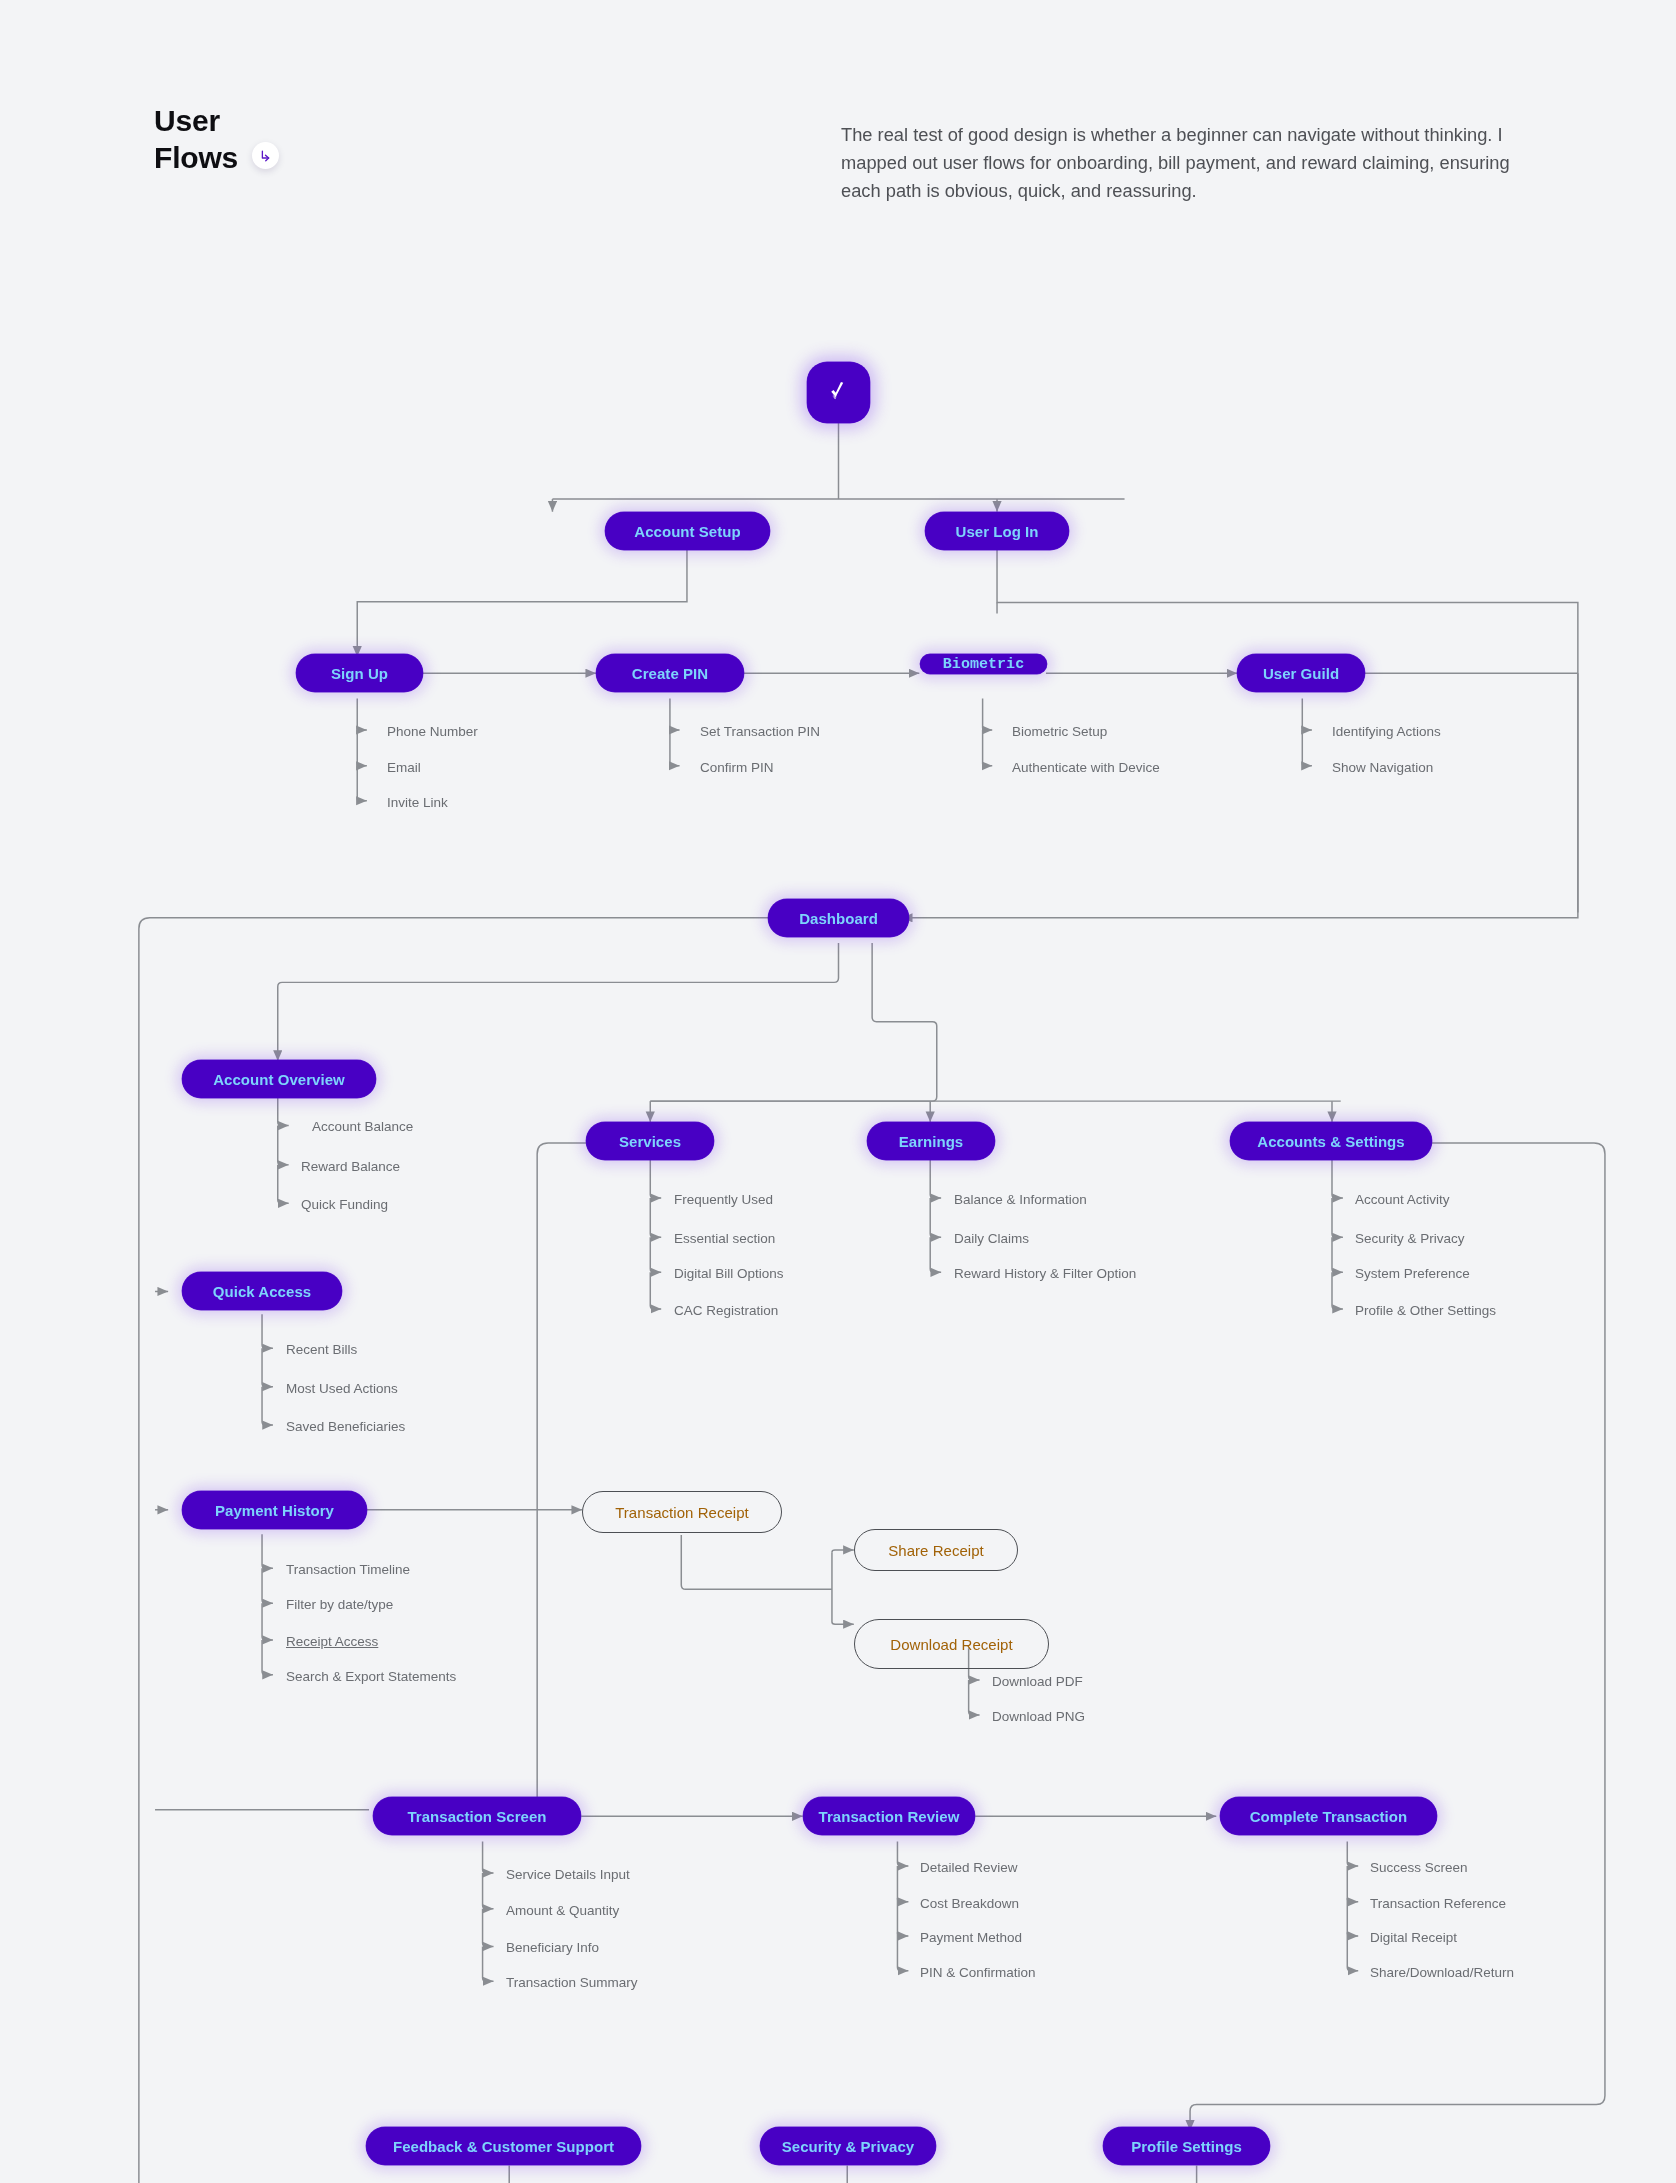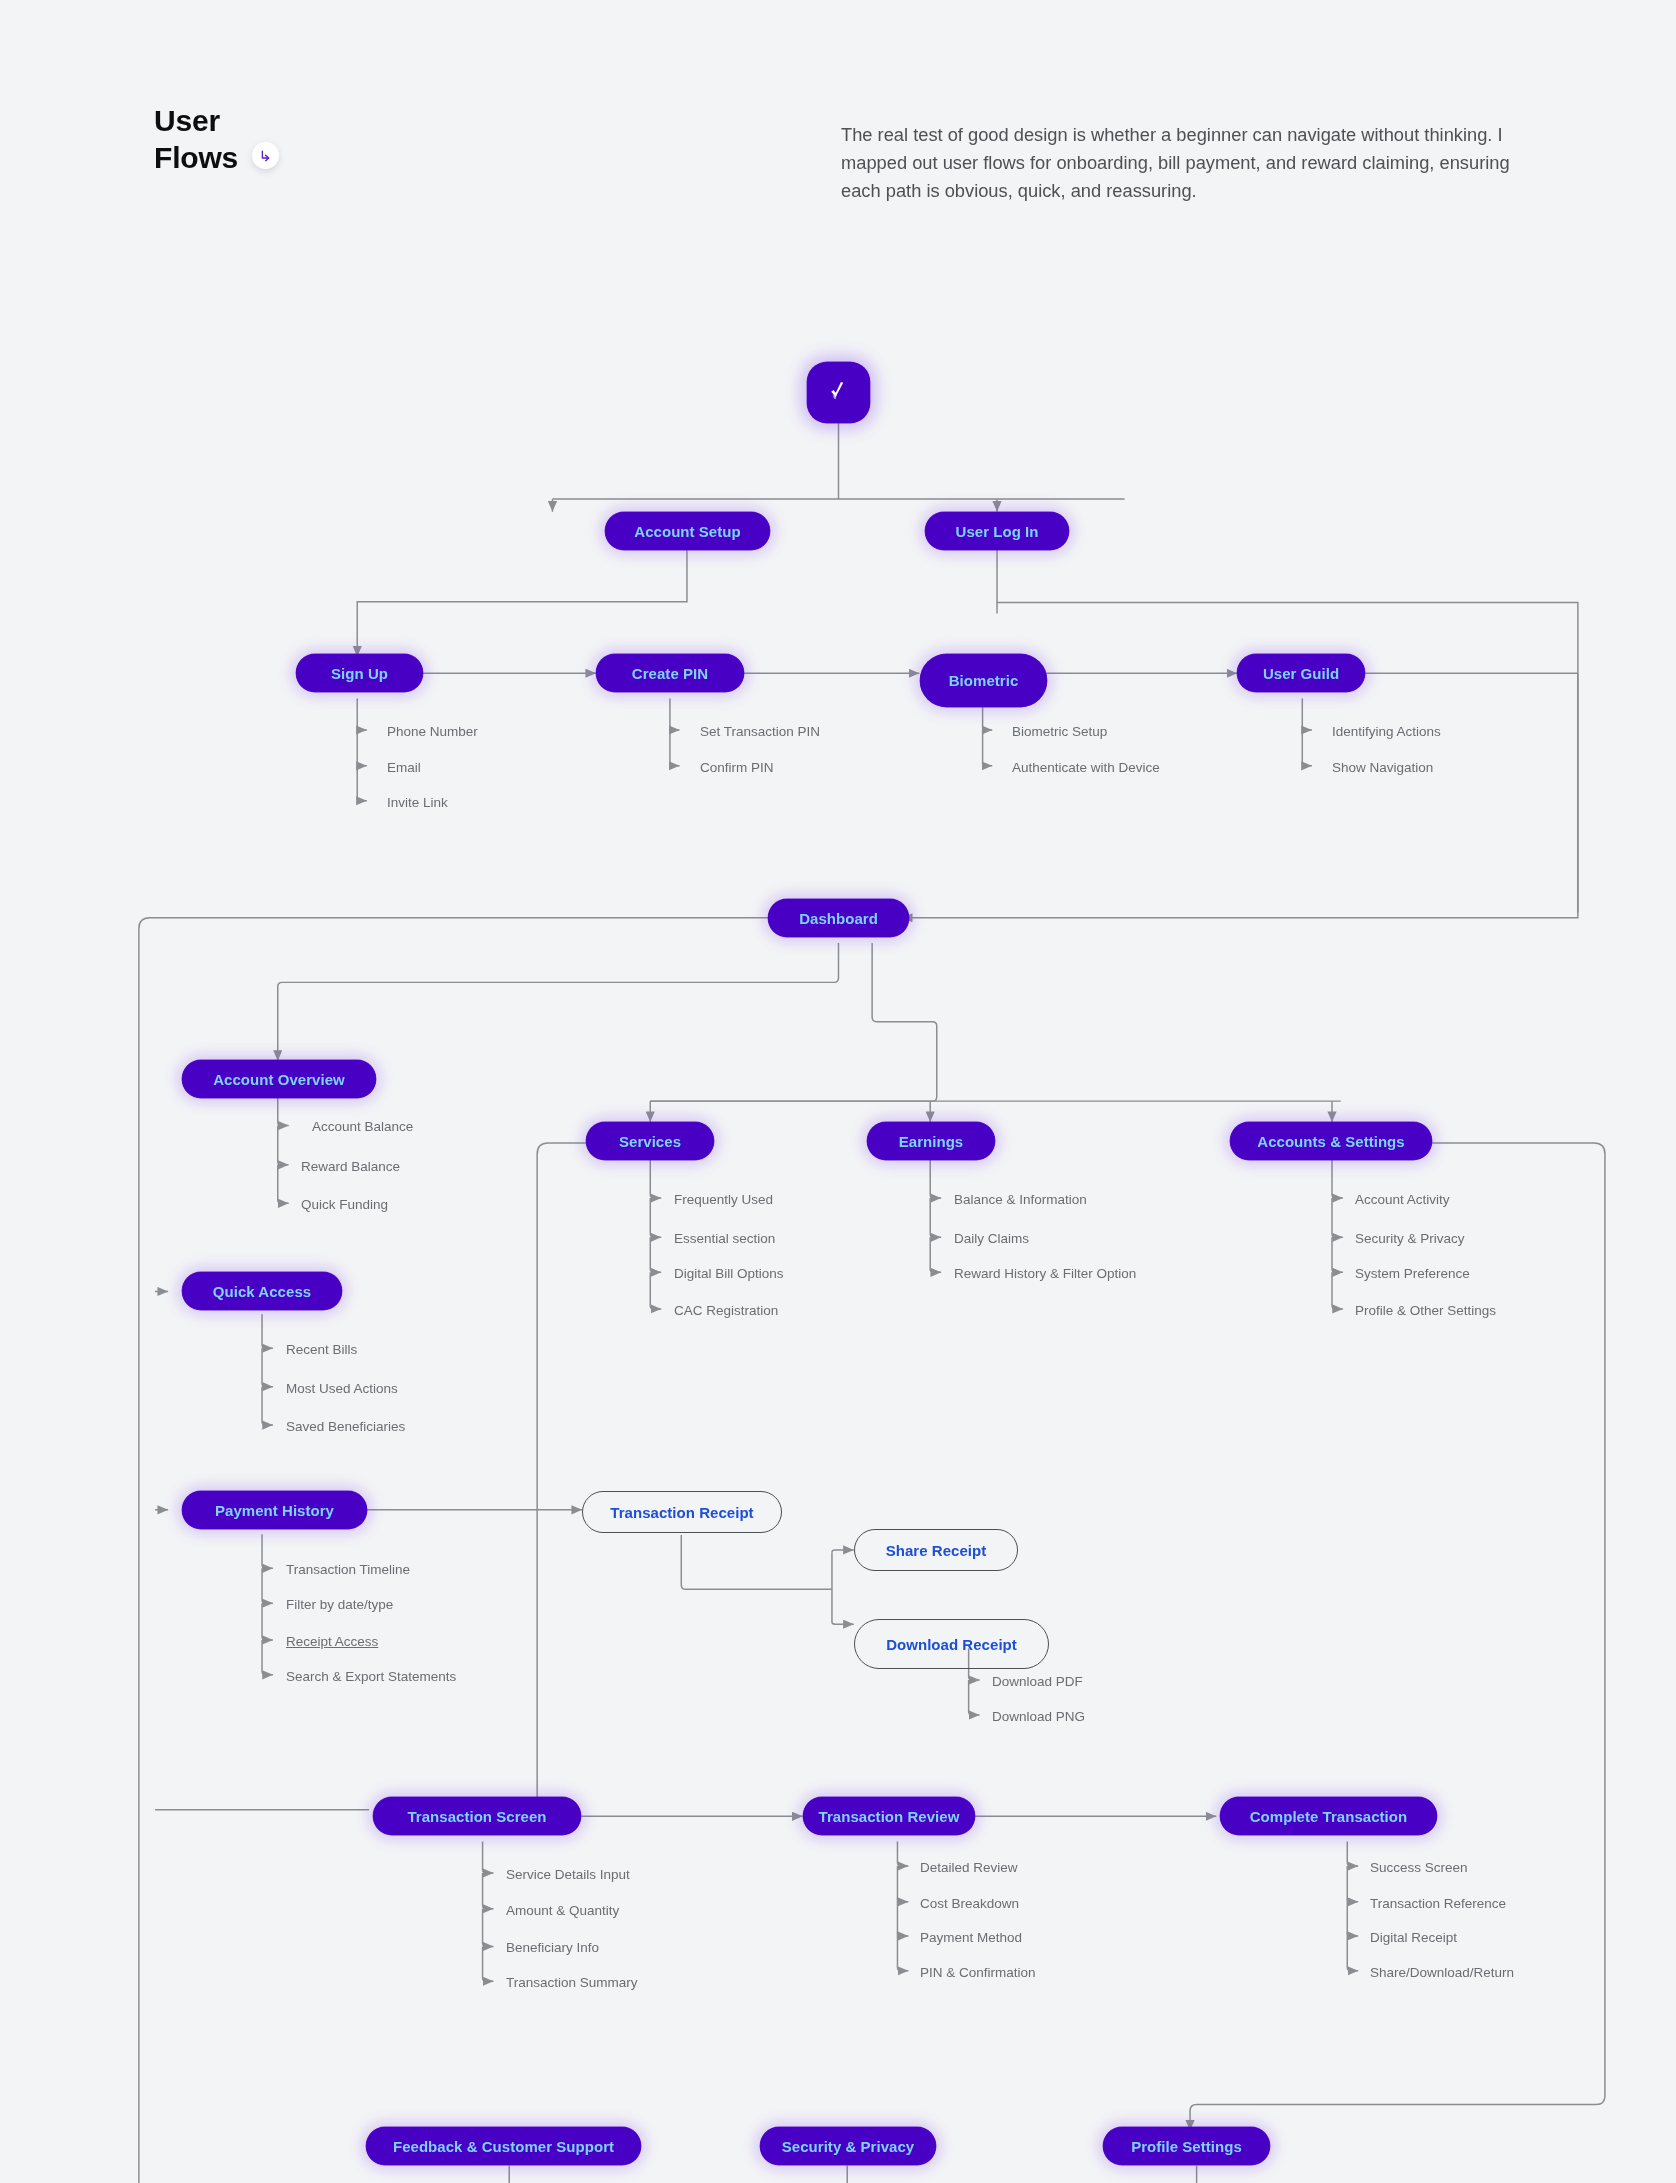--- a/index.html
+++ b/index.html
@@ -80,23 +80,23 @@
     white-space: nowrap;
     z-index: 5;
   }
   .node.primary {
     background: #4800c4;
     color: #7dd3fc;
     box-shadow: 0 0 13px 5.2px rgba(124,58,237,0.22), 0 0 0 0.4px rgba(72,0,196,0.9);
   }
   .node.outline {
     background: transparent;
-    color: #1d4ed8;
+    color: #a16207;
     border: 0.9px solid #4c4f54;
-    font-weight: 700;
+    font-weight: 400;
     box-shadow: none;
   }
   .node.logo {
     background: #4800c4;
     border-radius: 20px;
     box-shadow: 0 0 15px 6.1px rgba(124,58,237,0.30), 0 0 0 0.4px rgba(72,0,196,0.9);
   }
 
   
   .leaf {
@@ -280,21 +280,21 @@
   <div class="node primary" style="left:925px; top:512px; width:144px; height:38px;">
     <span>User Log In</span>
   </div>
 
   <div class="node primary" style="left:296px; top:654px; width:127px; height:38px;">
     <span>Sign Up</span>
   </div>
   <div class="node primary" style="left:596px; top:654px; width:148px; height:38px;">
     <span>Create PIN</span>
   </div>
-  <div class="node primary" style="left:920px; top:654px; width:127px; height:53px;">
+  <div class="node primary" style="left:920px; top:654px; width:127px; height:20px;font-family:Liberation Mono, monospace;">
     <span>Biometric</span>
   </div>
   <div class="node primary" style="left:1237px; top:654px; width:128px; height:38px;">
     <span>User Guild</span>
   </div>
 
   <div class="leaf" style="left:387px; top:725px;">Phone Number</div>
   <div class="leaf" style="left:387px; top:761px;">Email</div>
   <div class="leaf" style="left:387px; top:796px;">Invite Link</div>
 

